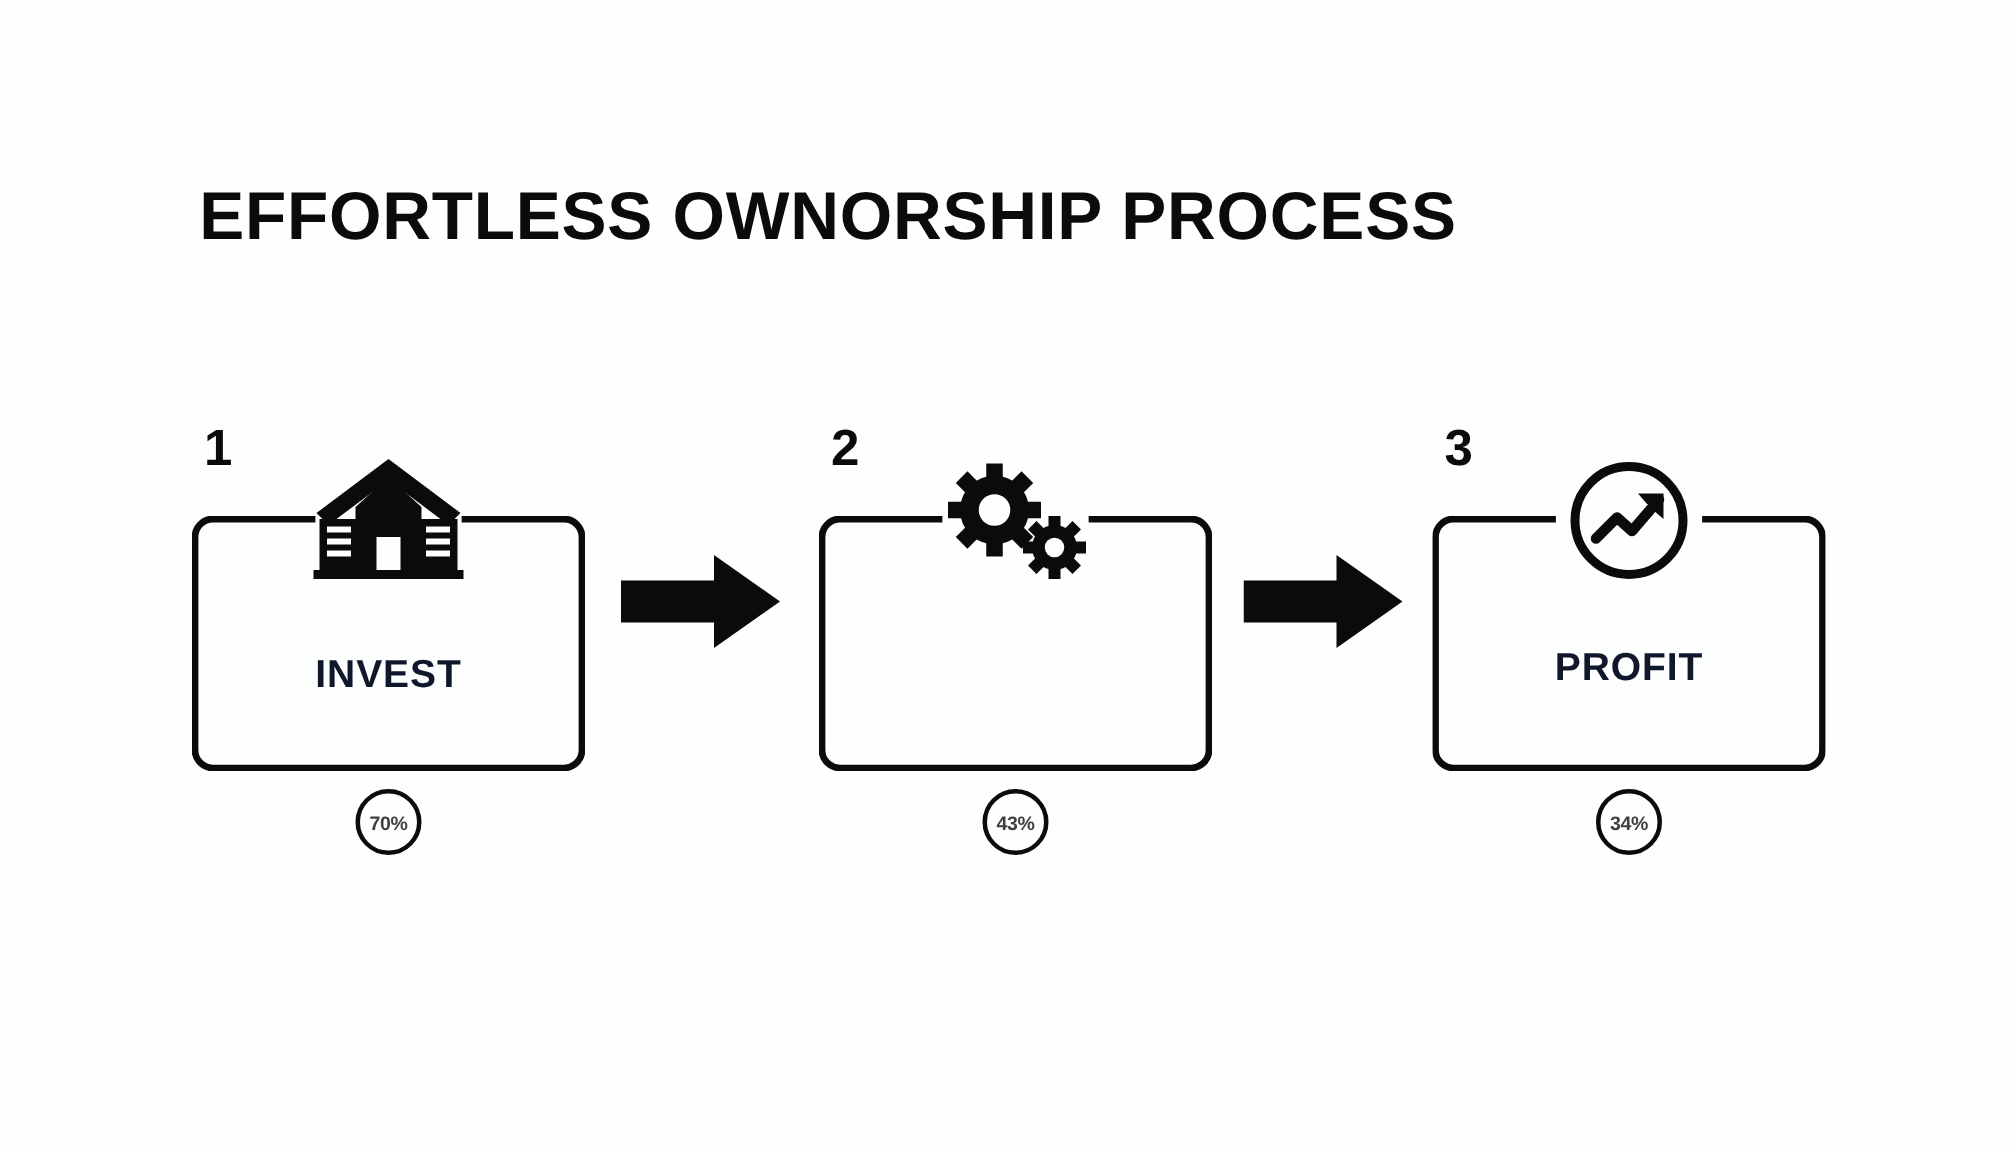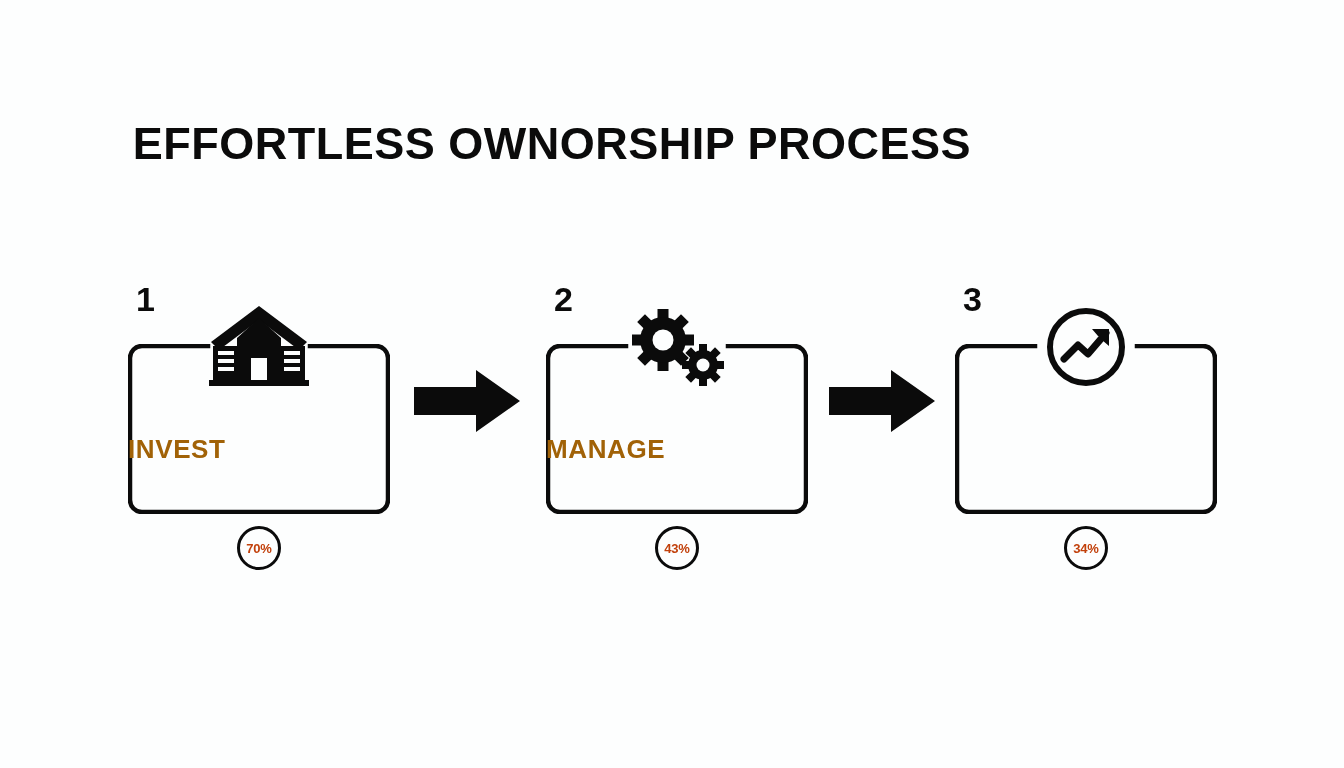--- a/index.html
+++ b/index.html
@@ -63,25 +63,25 @@
   .card-frame {
     position: absolute;
     inset: 0;
     display: block;
   }
 
   .card-label {
     position: absolute;
     left: 0;
     width: 262px;
-    text-align: left;
+    text-align: center;
     font-size: 26px;
     font-weight: 700;
     letter-spacing: 0.6px;
-    color: #a16207;
+    color: #0f172a;
   }
   .label-low  { top: 90px; }
   .label-high { top: 85px; }
 
   
   .card-icon {
     position: absolute;
     left: 50%;
     transform: translateX(-50%);
     top: -42px;
@@ -107,21 +107,21 @@
     box-sizing: border-box;
   }
   .badge-text {
     position: absolute;
     inset: 0;
     display: flex;
     align-items: center;
     justify-content: center;
     font-size: 13px;
     font-weight: 700;
-    color: #c2410c;
+    color: #404040;
     letter-spacing: -0.2px;
   }
 
   
   .arrow {
     position: absolute;
     top: 370px;
     width: 106px;
     height: 62px;
   }
@@ -211,21 +211,20 @@
             <rect x="-4" y="-21" width="8" height="10" fill="#0b0b0b" transform="rotate(180)"></rect>
             <rect x="-4" y="-21" width="8" height="10" fill="#0b0b0b" transform="rotate(225)"></rect>
             <rect x="-4" y="-21" width="8" height="10" fill="#0b0b0b" transform="rotate(270)"></rect>
             <rect x="-4" y="-21" width="8" height="10" fill="#0b0b0b" transform="rotate(315)"></rect>
           </g>
           <circle cx="0" cy="0" r="15" fill="#0b0b0b"></circle>
           <circle cx="0" cy="0" r="6.5" fill="#fdfefe"></circle>
         </g>
       </svg>
 
-      <div class="card-label label-low">MANAGE</div>
     </div>
 
     <div class="badge">
       <div class="badge-circle"></div>
       <div class="badge-text">43%</div>
     </div>
   </div>
 
   <svg class="arrow arrow-2" viewBox="0 0 106 62">
     <path d="M0 17 L62 17 L62 0 L106 31 L62 62 L62 45 L0 45 Z" fill="#0b0b0b"></path>
@@ -238,20 +237,21 @@
       <svg class="card-frame" viewBox="0 0 262 170">
         <path d="M 80 2 L 14 2 A 12 12 0 0 0 2 14 L 2 156 A 12 12 0 0 0 14 168 L 248 168 A 12 12 0 0 0 260 156 L 260 14 A 12 12 0 0 0 248 2 L 182 2" fill="none" stroke="#0b0b0b" stroke-width="4.5" stroke-linecap="square"></path>
       </svg>
 
       <svg class="card-icon icon-trend" viewBox="0 0 86 86">
         <circle cx="43" cy="43" r="36" fill="none" stroke="#0b0b0b" stroke-width="6"></circle>
         <polyline points="21,55 35,41 45,50 63,29" fill="none" stroke="#0b0b0b" stroke-width="7" stroke-linecap="round" stroke-linejoin="round"></polyline>
         <path d="M49 25 L66 25 L66 42 L59 36 L59 32 L55 32 Z" fill="#0b0b0b"></path>
       </svg>
 
+      <div class="card-label label-high">PROFIT</div>
     </div>
 
     <div class="badge">
       <div class="badge-circle"></div>
       <div class="badge-text">34%</div>
     </div>
   </div>
 
 </div>
 

